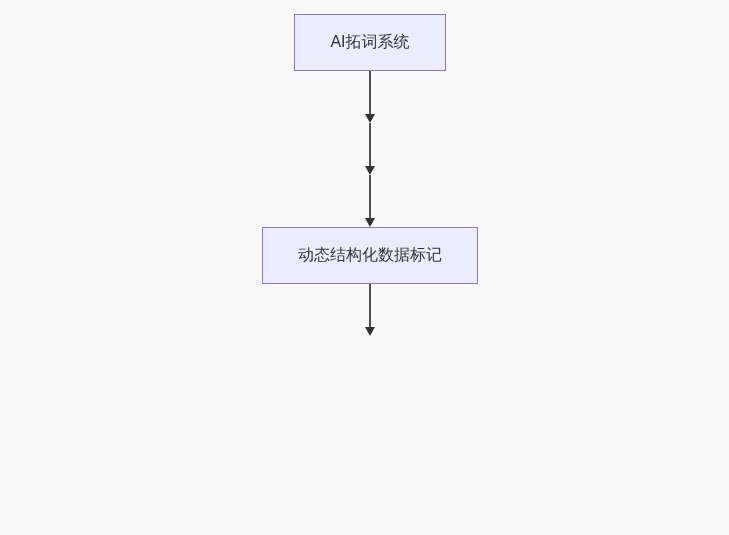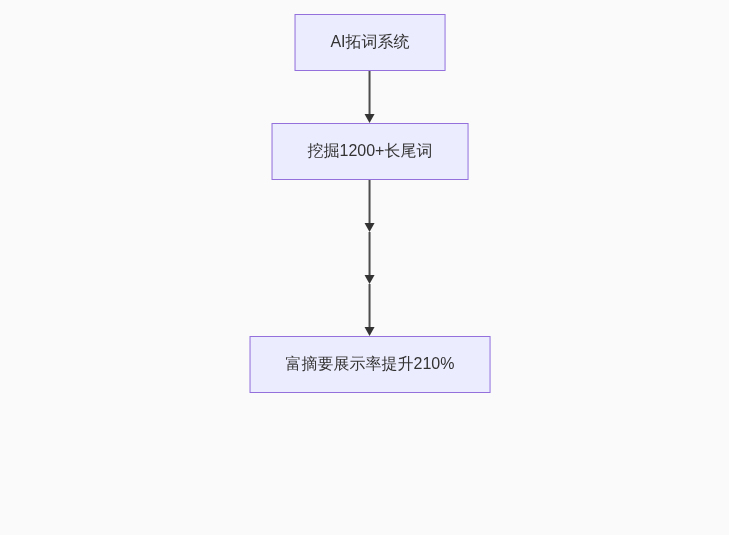--- a/index.html
+++ b/index.html
@@ -64,39 +64,36 @@
 
     <div class="node">
       <span>AI拓词系统</span>
     </div>
 
     <div class="edge">
       <div class="line"></div>
       <div class="arrowhead"></div>
     </div>
 
-    <div class="node">
-      <span>挖掘1200+长尾词</span>
-    </div>
-
-    <div class="edge">
-      <div class="line"></div>
-      <div class="arrowhead"></div>
-    </div>
-
 
     <div class="edge">
       <div class="line"></div>
       <div class="arrowhead"></div>
     </div>
 
 
     <div class="edge">
       <div class="line"></div>
       <div class="arrowhead"></div>
     </div>
 
     <div class="node">
-      <span>富摘要展示率提升210%</span>
+      <span>动态结构化数据标记</span>
     </div>
+
+    <div class="edge">
+      <div class="line"></div>
+      <div class="arrowhead"></div>
+    </div>
+
 
   </div>
 </div>
 
 </body></html>

